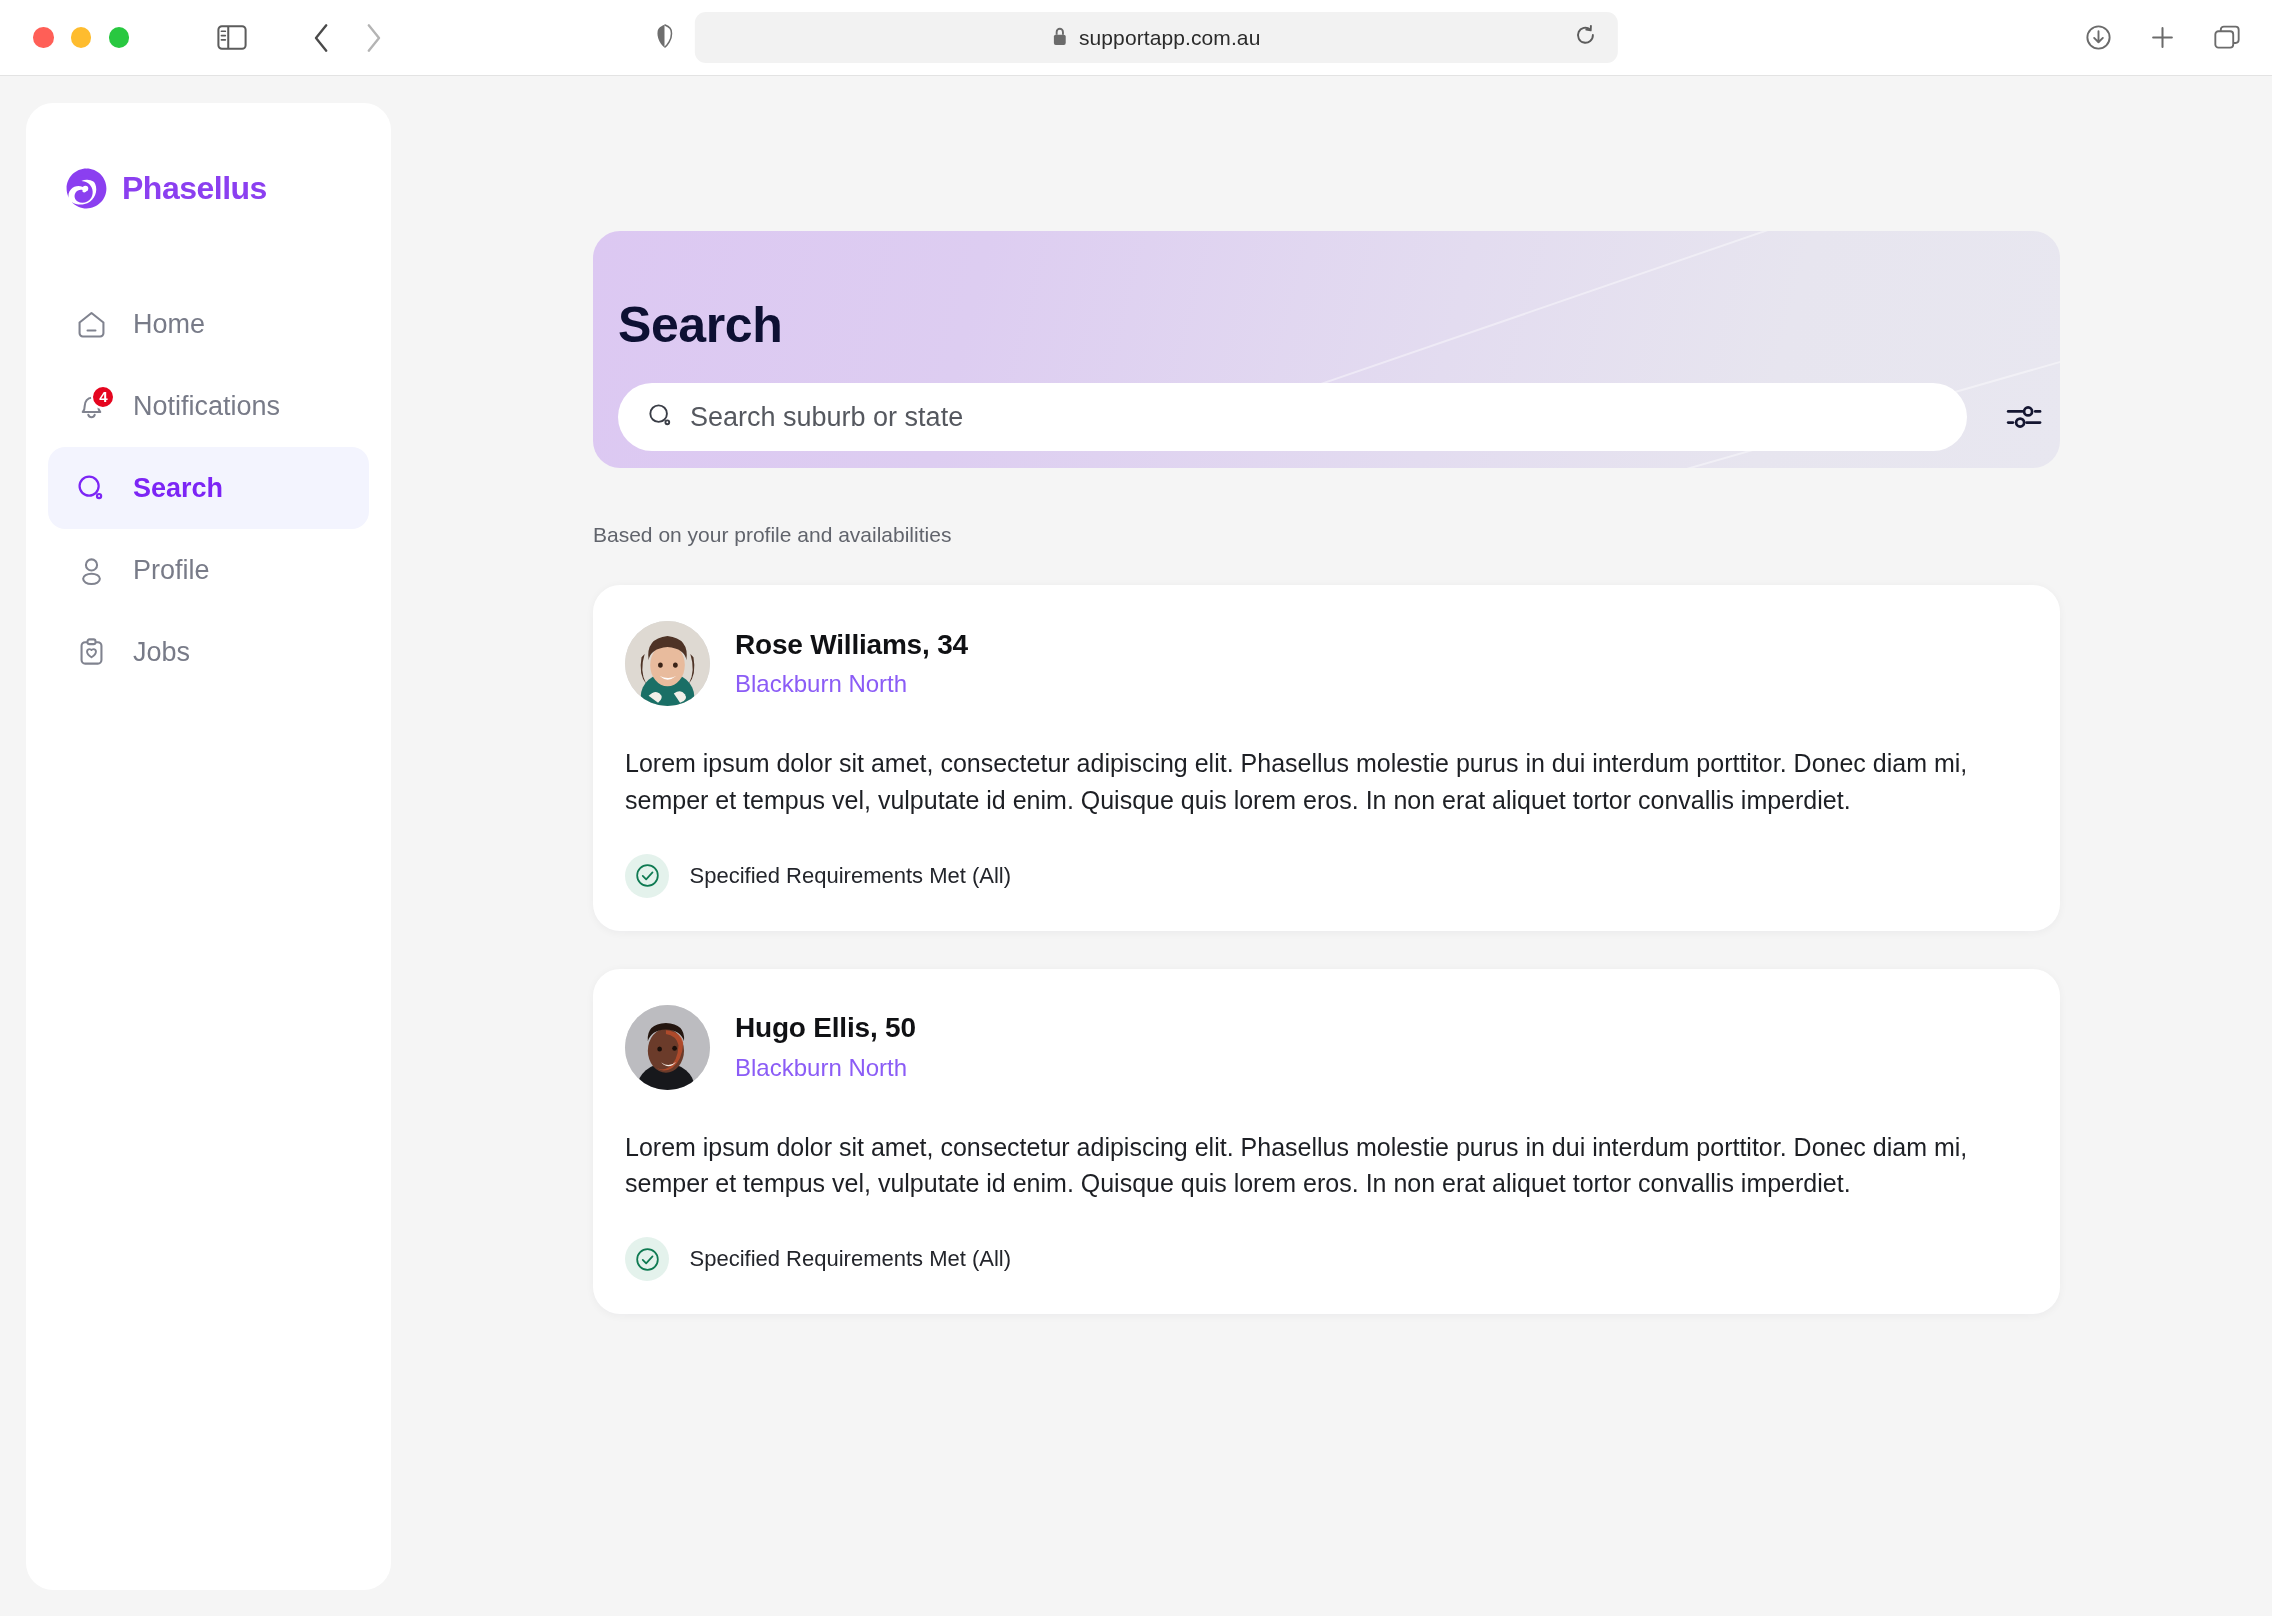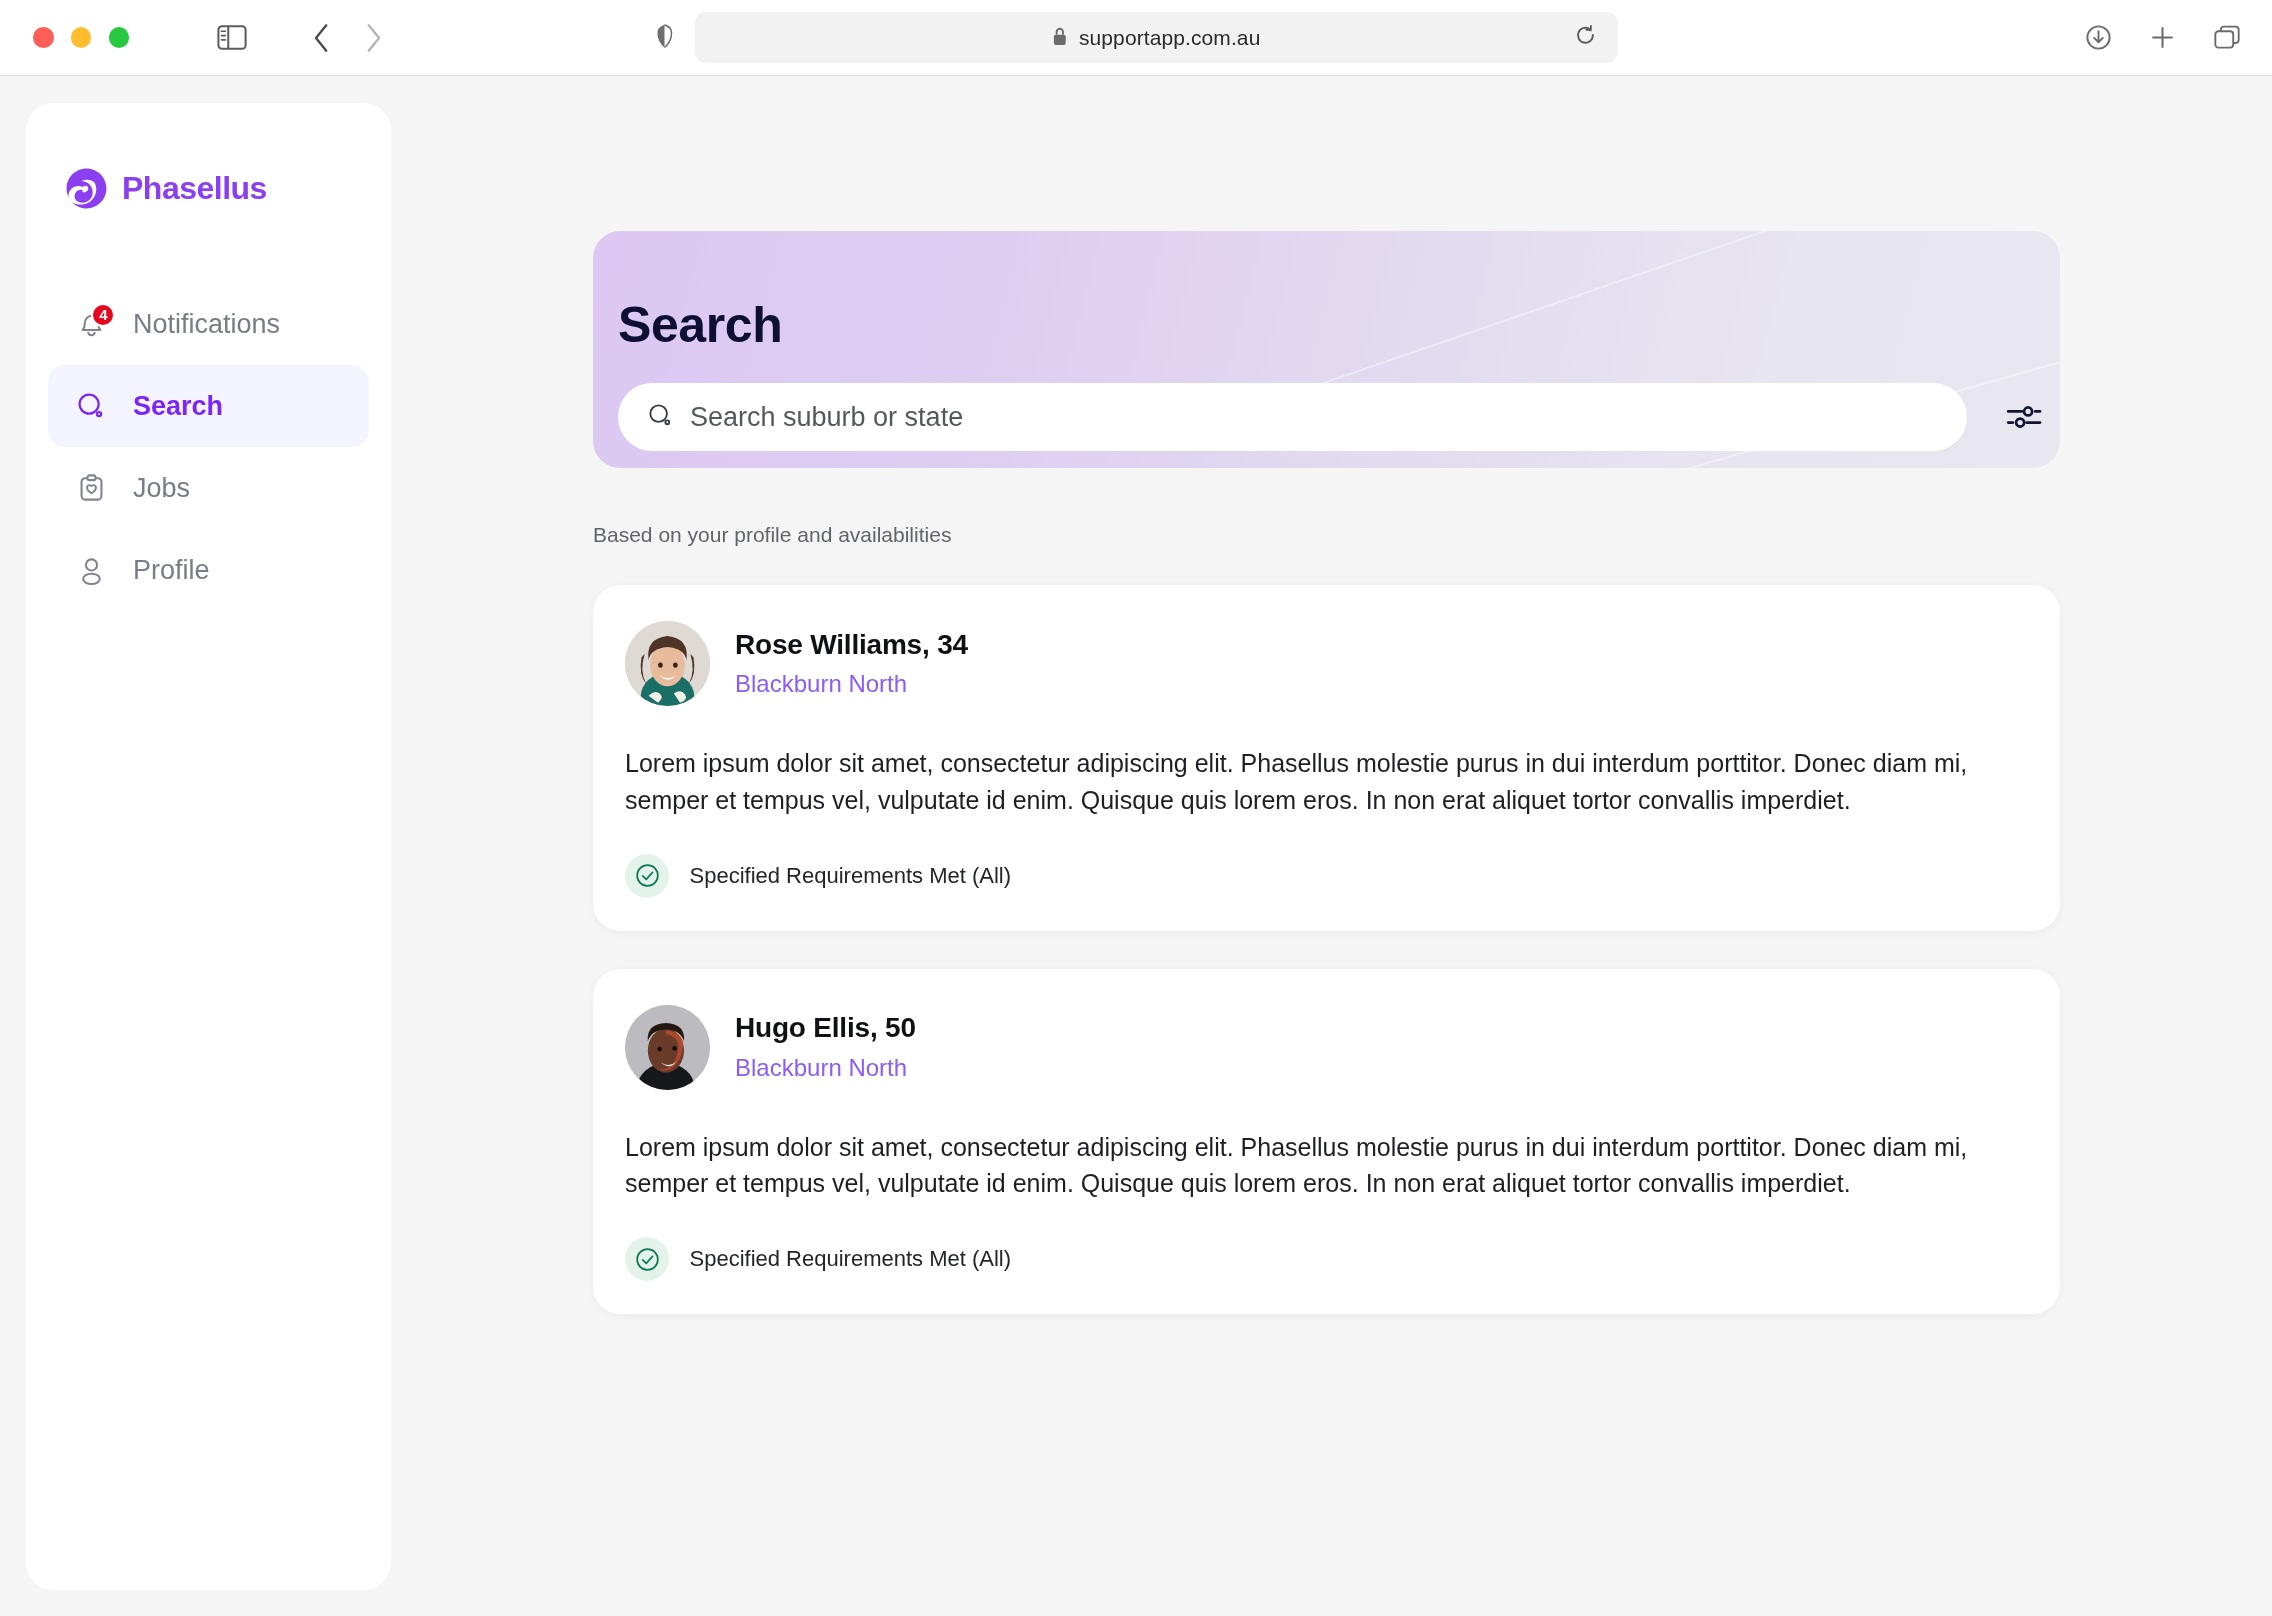--- a/index.html
+++ b/index.html
@@ -266,61 +266,70 @@
           <path d="M27 2 C13.2 2 2 13.2 2 27 c0 4.2 1 8.1 2.8 11.5 C3.7 35.5 4.5 31 7.6 27.8 c4.8-5 13.3-5 18.3-.4 1.9 1.8 .7 4.6-1.6 4.6 -1.9 0-3.1-1.6-2.1-3.1 -3.2-.9-6.9 .3-8.8 3.1 -2.6 3.8-1.4 9 2.6 11.4 5.6 3.3 13.3 1 16.8-4.6 4-6.4 1.8-15-4.7-19 -2.4-1.5-5-2.2-7.6-2.3 2.3-1 4.9-1.5 7.5-1.4 5.5 .2 10.6 2.9 13.8 7.1 C41.3 11.5 35 5.2 27 3.4 Z" fill="#8b3ff0"></path>
           <path d="M27 2 c13.8 0 25 11.2 25 25 0 13.8-11.2 25-25 25 -7.3 0-13.9-3.2-18.5-8.2 4.5 3.1 10.4 4.3 16.1 2.8 10-2.6 16.3-12.3 14.3-22.2 C37.4 17 30.6 11.4 23 11 c-3.3-.2-6.6 .6-9.4 2.2 C17.5 7.1 21.9 3.5 27 2.4 Z" fill="#8b3ff0"></path>
           <circle cx="25.6" cy="27" r="3.6" fill="#ffffff"></circle>
         </svg>
       </span>
       <span class="brand-name">Phasellus</span>
     </div>
 
     <nav class="nav">
 
+      <div class="nav-item">
+        <span class="nav-icon">
+          <svg width="35" height="35" viewBox="0 0 44 44" fill="none">
+            <path d="M7 19.5 L22 7.5 L37 19.5 V33 a4 4 0 0 1 -4 4 H11 a4 4 0 0 1 -4 -4 Z" stroke="#80838f" stroke-width="2.6" stroke-linejoin="round"></path>
+            <path d="M17 29.5 H27" stroke="#80838f" stroke-width="2.6" stroke-linecap="round"></path>
+          </svg>
+        </span>
+        <span>Home</span>
+      </div>
 
       <div class="nav-item">
         <span class="nav-icon">
           <svg width="35" height="35" viewBox="0 0 44 44" fill="none">
             <path d="M11 29 c2-2 2.5-4.5 2.5-8 0-5.5 3.8-10 8.5-10 s8.5 4.5 8.5 10 c0 3.5 .5 6 2.5 8 z" stroke="#80838f" stroke-width="2.6" stroke-linejoin="round"></path>
             <path d="M18 32.5 a4.2 4.2 0 0 0 8 0" stroke="#80838f" stroke-width="2.6" stroke-linecap="round"></path>
           </svg>
           <span class="badge">4</span>
         </span>
         <span>Notifications</span>
       </div>
 
       <div class="nav-item active">
         <span class="nav-icon">
           <svg width="35" height="35" viewBox="0 0 44 44" fill="none">
             <circle cx="19" cy="19" r="12" stroke="#7c25f5" stroke-width="2.8"></circle>
             <circle cx="31.5" cy="31.5" r="2.6" stroke="#7c25f5" stroke-width="2.8"></circle>
           </svg>
         </span>
         <span>Search</span>
+      </div>
+
+      <div class="nav-item">
+        <span class="nav-icon">
+          <svg width="35" height="35" viewBox="0 0 44 44" fill="none">
+            <circle cx="22" cy="15" r="7" stroke="#80838f" stroke-width="2.6"></circle>
+            <ellipse cx="22" cy="32.5" rx="10.5" ry="6.5" stroke="#80838f" stroke-width="2.6"></ellipse>
+          </svg>
+        </span>
+        <span>Profile</span>
       </div>
 
       <div class="nav-item">
         <span class="nav-icon">
           <svg width="35" height="35" viewBox="0 0 44 44" fill="none">
             <rect x="9.5" y="9" width="25" height="27" rx="4.5" stroke="#80838f" stroke-width="2.6"></rect>
             <rect x="17" y="5.5" width="10" height="6" rx="2.4" stroke="#80838f" stroke-width="2.6" fill="#fff"></rect>
             <path d="M22 28 c-4-2.6-5.6-5-5.6-7 0-2 1.6-3.3 3.2-3.3 1.1 0 2 .5 2.4 1.3 .4-.8 1.3-1.3 2.4-1.3 1.6 0 3.2 1.3 3.2 3.3 0 2-1.6 4.4-5.6 7z" stroke="#80838f" stroke-width="2.4" stroke-linejoin="round"></path>
           </svg>
         </span>
         <span>Jobs</span>
-      </div>
-
-      <div class="nav-item">
-        <span class="nav-icon">
-          <svg width="35" height="35" viewBox="0 0 44 44" fill="none">
-            <circle cx="22" cy="15" r="7" stroke="#80838f" stroke-width="2.6"></circle>
-            <ellipse cx="22" cy="32.5" rx="10.5" ry="6.5" stroke="#80838f" stroke-width="2.6"></ellipse>
-          </svg>
-        </span>
-        <span>Profile</span>
       </div>
 
     </nav>
   </aside>
 
   <main class="main">
 
     <section class="hero">
       <div class="hero-streak s1"></div>
       <div class="hero-streak s2"></div>

